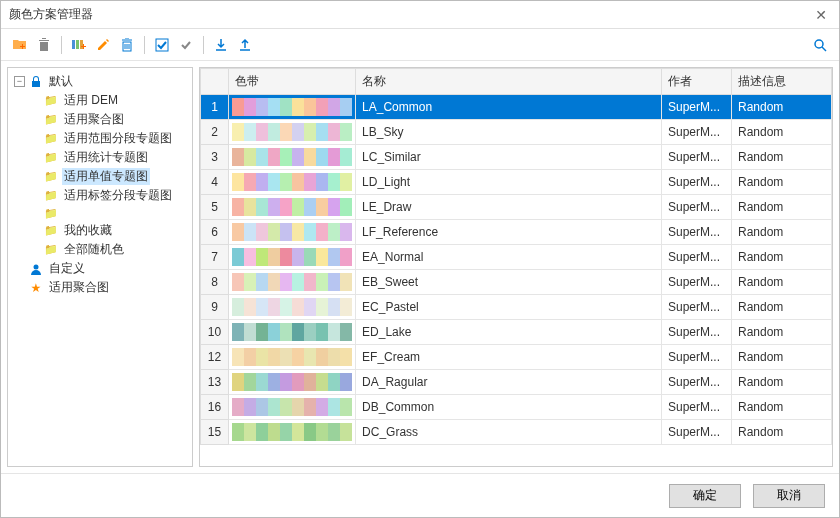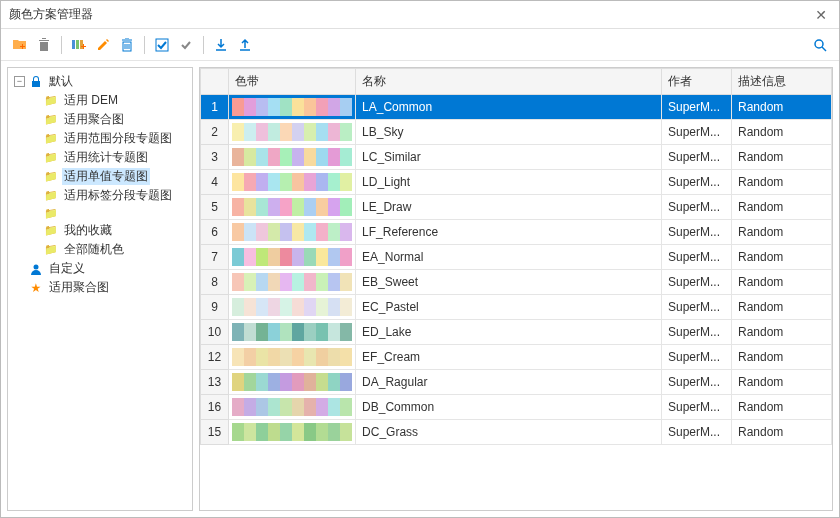--- a/index.html
+++ b/index.html
@@ -466,13 +466,17 @@
               </td>
     <td>DC_Grass</td>
     <td>SuperM...</td>
     <td>Random</td>
   </tr>
           </tbody>
       </table>
     </div>
   </div>
 
+  <div class="footer">
+    <button class="btn">确定</button>
+    <button class="btn">取消</button>
+  </div>
 </div>
 
 </body></html>

